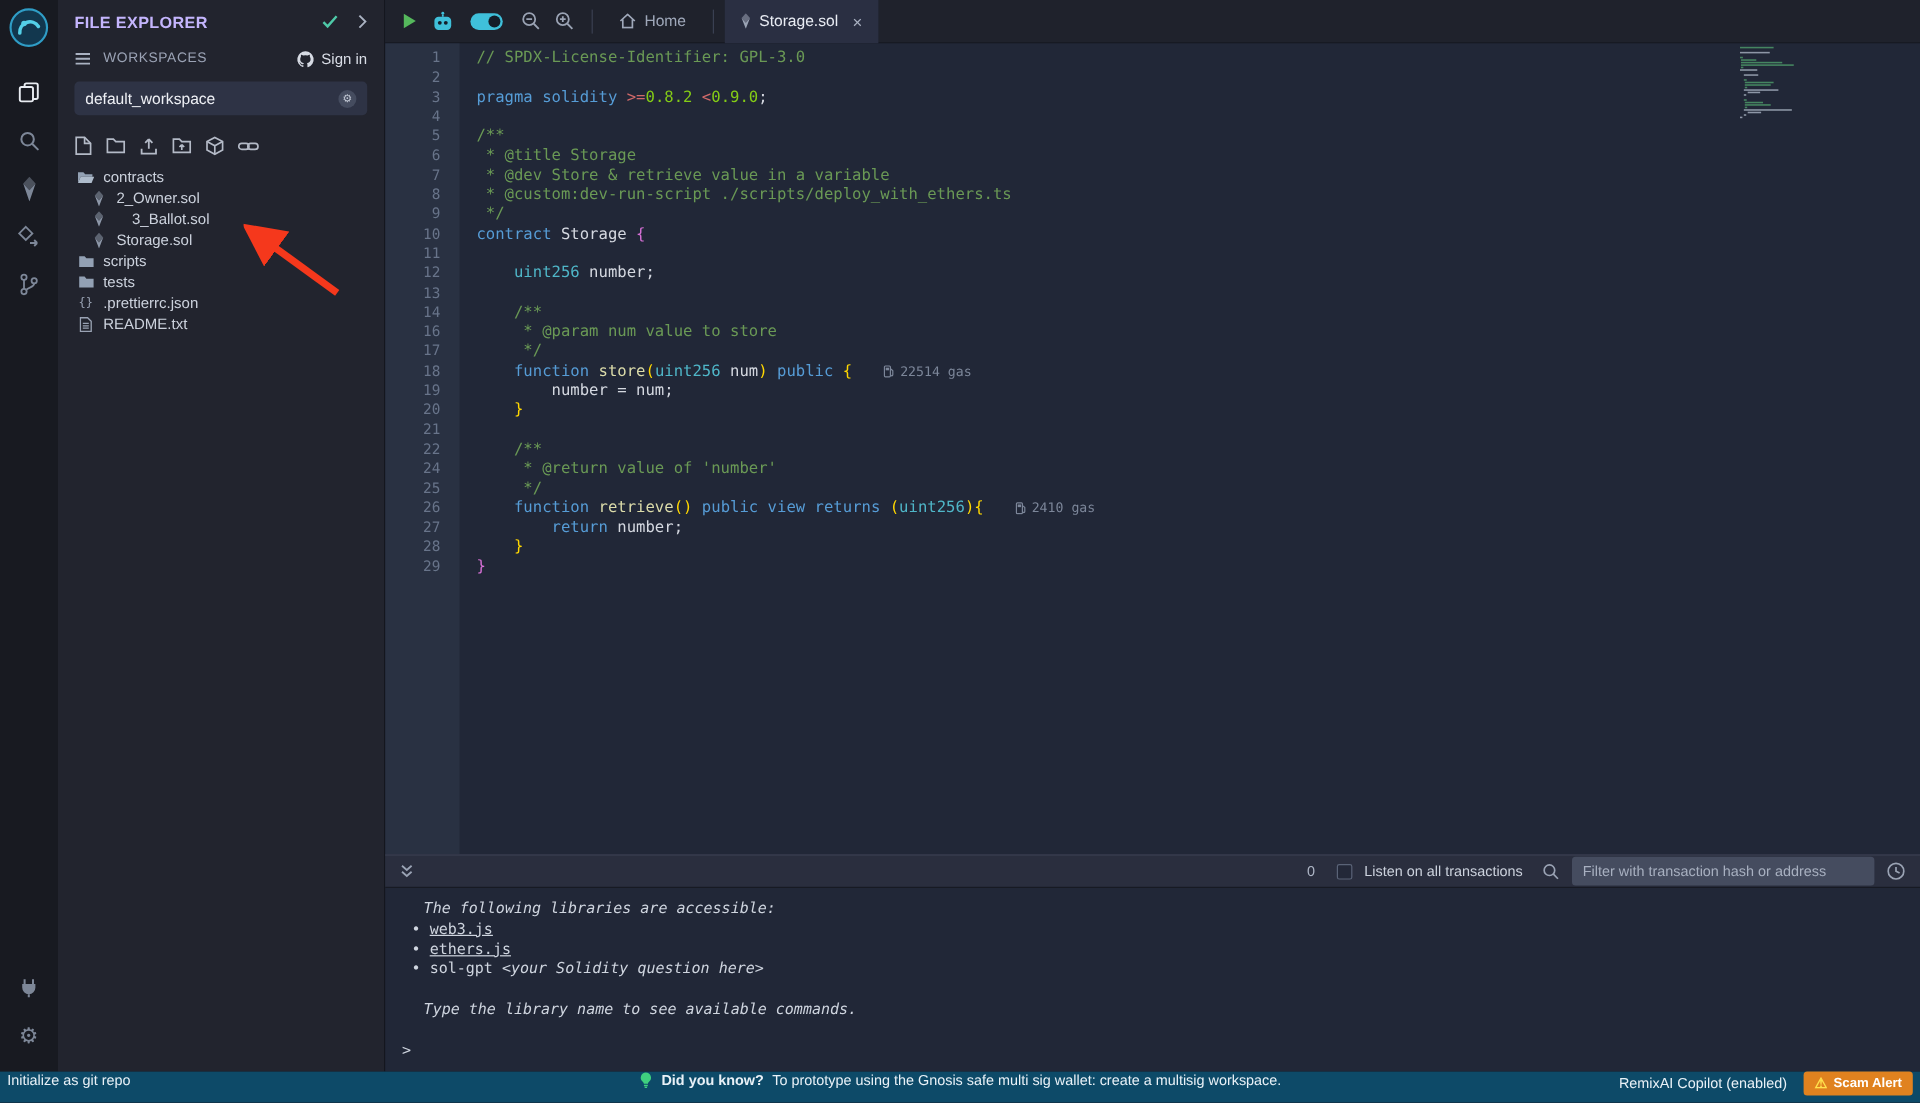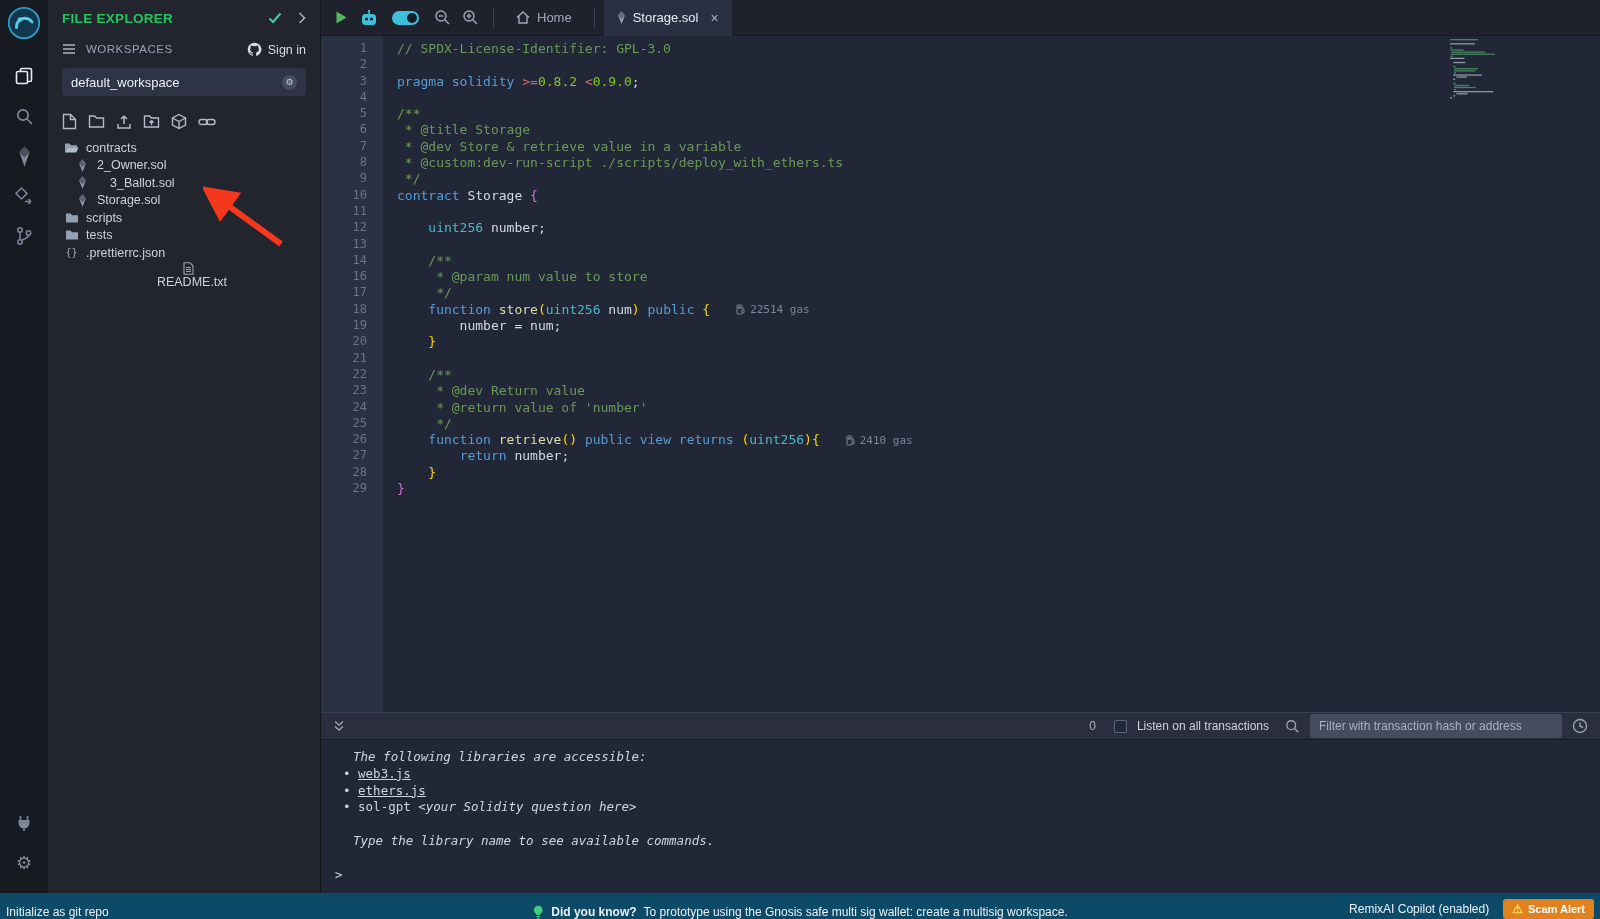--- a/index.html
+++ b/index.html
@@ -12,26 +12,26 @@
   .iconbar { position:absolute; left:0; top:0; width:48px; height:893px; background:#181a21;
              display:flex; flex-direction:column; align-items:center; z-index:5; }
   .ib-logo { margin:6px 0 12px; cursor:pointer; }
   .ib-item { width:48px; height:40px; display:flex; align-items:center; justify-content:center; cursor:pointer; }
   .ib-spacer { flex:1; }
   .ib-gear { font-size:18px; color:#7d8798; line-height:1; }
 
   
   .sidepanel { position:absolute; left:48px; top:0; width:272px; height:893px; background:#22242e; }
   .sp-header { display:flex; align-items:center; height:36px; padding:0 14px; }
-  .sp-title { flex:1; font-size:13.5px; font-weight:bold; letter-spacing:.3px; color:#22c55e; }
+  .sp-title { flex:1; font-size:13.5px; font-weight:bold; letter-spacing:.3px; color:#c4b5fd; }
   .sp-check { margin-right:16px; cursor:pointer; display:flex; }
   .sp-chev  { cursor:pointer; display:flex; }
   .sp-workrow { display:flex; align-items:center; height:26px; padding:0 14px; }
   .ws-label { flex:1; margin-left:10px; font-size:11.5px; letter-spacing:.5px; color:#9aa2b4; }
-  .signin { display:flex; align-items:flex-end; gap:6px; font-size:12.5px; color:#d9dde6; cursor:pointer; }
+  .signin { display:flex; align-items:center; gap:6px; font-size:12.5px; color:#d9dde6; cursor:pointer; }
   .ws-select { margin:6px 14px 0; height:28px; background:#2e3345; border-radius:4px;
                display:flex; align-items:center; padding:0 9px; font-size:13px; color:#eef0f5; cursor:pointer; }
   .ws-gear { margin-left:auto; width:15px; height:15px; border-radius:50%; background:#454c5f;
              display:flex; align-items:center; justify-content:center; font-size:9px; color:#c3c9d5; }
   .sp-tools { display:flex; align-items:center; gap:11px; padding:17px 14px 9px; }
   .sp-tool { display:flex; cursor:pointer; }
   .tree { font-size:12.5px; }
   .tree-row { display:flex; align-items:center; height:17.5px; cursor:pointer; color:#ccd2dd; }
   .tree-ic { width:15px; display:inline-flex; justify-content:center; margin-right:7px; flex:none; }
   .json-ic { font-family:"DejaVu Sans Mono",monospace; font-size:10px; color:#9aa3b4; }
@@ -83,21 +83,21 @@
   .terminal { position:absolute; left:0; top:740px; right:0; height:153px; padding:9px 0 0 14px;
               font-family:"DejaVu Sans Mono",monospace; font-size:12.5px; color:#cfd5df; cursor:text; }
   .t-line { height:16.8px; line-height:16.8px; white-space:pre; }
   .t-indent { padding-left:18px;font-style:italic; }
   .t-bullet { padding-left:8px; }
   .t-link { text-decoration:underline; cursor:pointer; }
   .t-italic { font-style:italic; }
 
   
   .statusbar { position:absolute; left:0; bottom:0; width:1600px; height:26px; background:#0d4a68;
-               display:flex; align-items:flex-end; padding:0 6px; font-size:12px; color:#e9f1f7; z-index:10; }
+               display:flex; align-items:flex-start; padding:0 6px; font-size:12px; color:#e9f1f7; z-index:10; }
   .sb-center { position:absolute; left:50%; transform:translateX(-50%); display:flex; align-items:center; gap:7px; white-space:nowrap; }
   .sb-bold { font-weight:bold; }
   .sb-right { margin-left:auto; display:flex; align-items:center; gap:14px; }
   .scam { background:#e0821f; color:#ffffff; font-weight:bold; font-size:11px; padding:3px 9px;
           border-radius:3px; display:flex; align-items:center; gap:5px; cursor:pointer; }
   .scam-warn { color:#ffe14d; font-size:12px; }
 </style>
 </head>
 <body>
 
@@ -281,21 +281,21 @@
             </svg>
           </span>
           <span>tests</span>
         </div>
         <div class="tree-row" style="padding-left: 16px;">
           <span class="tree-ic">
             <span class="json-ic">{}</span>
           </span>
           <span>.prettierrc.json</span>
         </div>
-        <div class="tree-row" style="padding-left: 16px; flex-direction: column;">
+        <div class="tree-row" style="padding-left: 16px;">
           <span class="tree-ic">
             <svg width="11" height="13" viewBox="0 0 11 13">
               <path d="M1 .8 h6 l3 3 v8.4 h-9 Z" fill="none" stroke="#9aa3b4" stroke-width="1.1"></path>
               <path d="M3 5.5 h5 M3 7.5 h5 M3 9.5 h5" stroke="#9aa3b4" stroke-width="1"></path>
             </svg>
           </span>
           <span>README.txt</span>
         </div>
       </div>
   </div>
@@ -448,24 +448,20 @@
             <span class="ln">20</span>
             <span class="lc"><span class="tok-p">    </span><span class="tok-b2">}</span></span>
           </div>
           <div class="code-line">
             <span class="ln">21</span>
             <span class="lc"></span>
           </div>
           <div class="code-line">
             <span class="ln">22</span>
             <span class="lc"><span class="tok-c">    /**</span></span>
-          </div>
-          <div class="code-line">
-            <span class="ln">23</span>
-            <span class="lc"><span class="tok-c">     * @dev Return value</span></span>
           </div>
           <div class="code-line">
             <span class="ln">24</span>
             <span class="lc"><span class="tok-c">     * @return value of 'number'</span></span>
           </div>
           <div class="code-line">
             <span class="ln">25</span>
             <span class="lc"><span class="tok-c">     */</span></span>
           </div>
           <div class="code-line">

